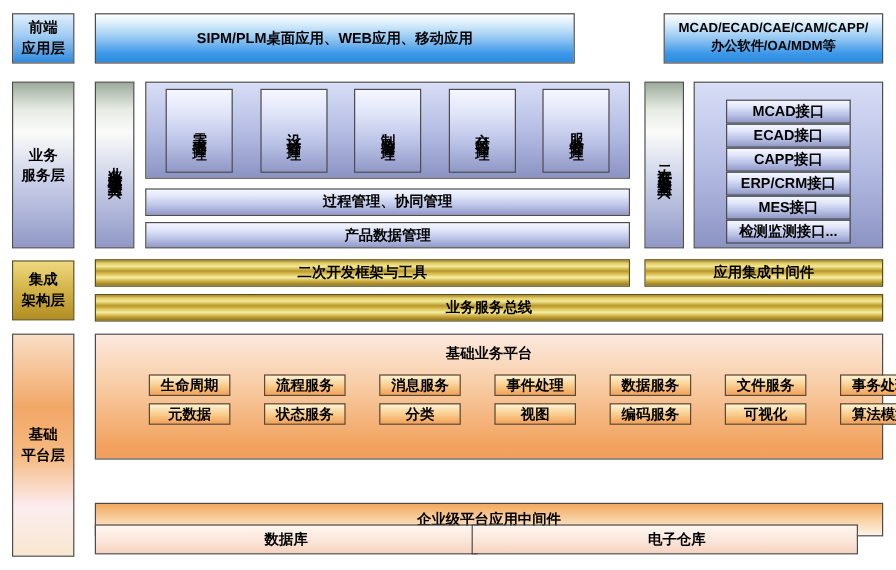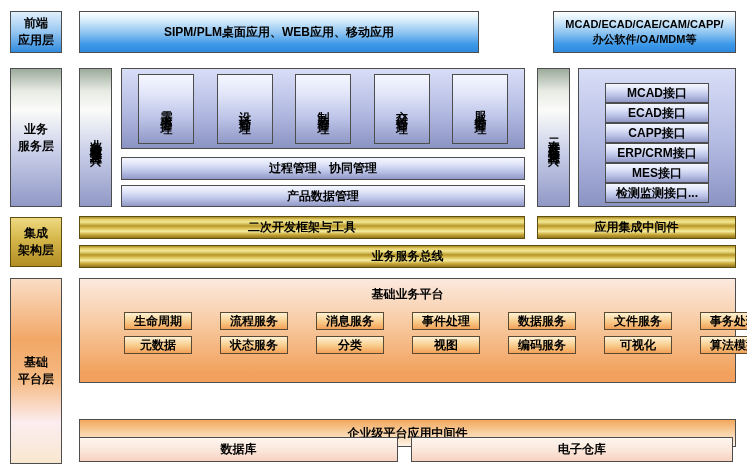--- a/index.html
+++ b/index.html
@@ -232,17 +232,17 @@
 
 
   <div class="box g-orange-mid fs12" style="left:79px;top:419px;width:657px;height:28px;">
       <span>企业级平台应用中间件</span>
     </div>
 
   <div class="box g-pink fs12" style="left:79px;top:437px;width:319px;height:25px;">
       <span>数据库</span>
     </div>
 
-  <div class="box g-pink fs12" style="left:411px;top:437px;width:322px;height:25px;padding-left:20px;">
+  <div class="box g-pink fs12" style="left:393px;top:437px;width:322px;height:25px;padding-left:20px;">
       <span>电子仓库</span>
     </div>
 
 </div>
 
 </body></html>

